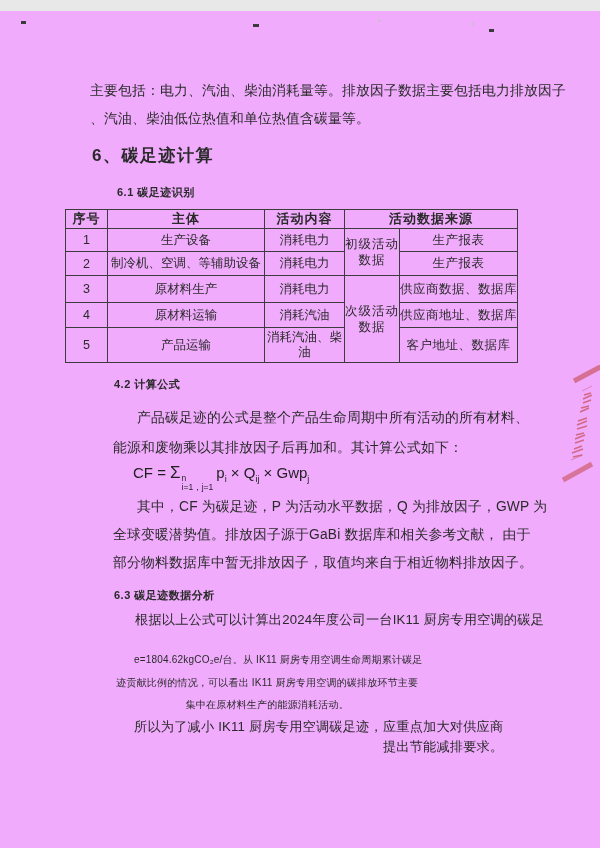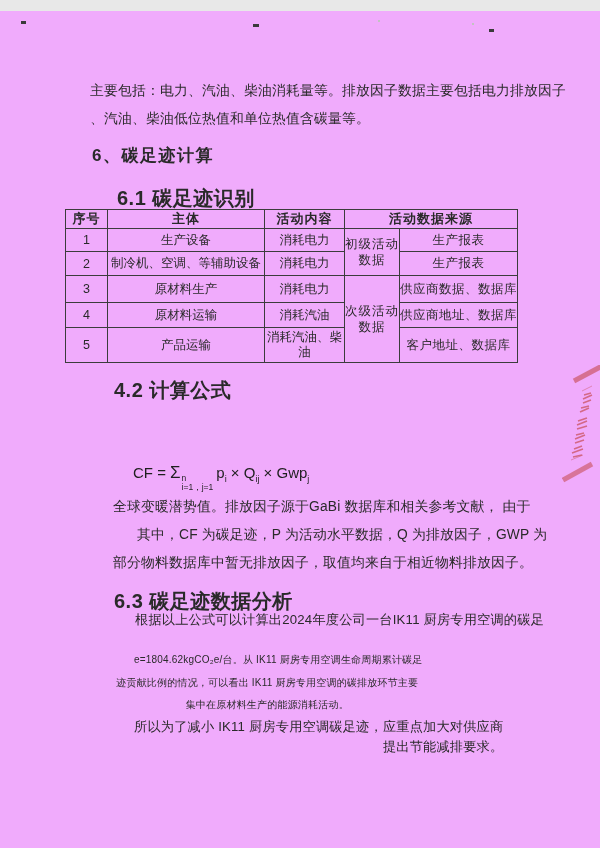--- a/index.html
+++ b/index.html
@@ -15,21 +15,21 @@
   .abs { position:absolute; }
   .tline { white-space:nowrap; }
   .indent1 { padding-left:24px; }
   .indent2 { padding-left:22px; }
 
   
   .intro { top:66px; left:90px; font-size:13.8px; line-height:28px; letter-spacing:0.2px; }
 
   
   .h-main { top:133px; left:92px; font-size:17px; font-weight:700; letter-spacing:1.5px; }
-  .h-sub  { font-size:20px; font-weight:700; letter-spacing:0.5px; }
+  .h-sub  { font-size:11px; font-weight:700; letter-spacing:0.5px; }
   .h61 { top:174px; left:117px; }
   .h62 { top:366px; left:114px; }
   .h63 { top:577px; left:114px; }
 
   
   .tbl-wrap { top:198px; left:65px; }
   table.footprint { border-collapse:collapse; table-layout:fixed; width:452px;
     font-size:12.5px; color:#2a2a2a; }
   table.footprint th, table.footprint td {
     border:1px solid #3c3c3c; text-align:center; vertical-align:middle;
@@ -133,31 +133,35 @@
         <td>产品运输</td>
         <td class="cell-act">消耗汽油、柴油</td>
         <td class="cell-src">客户地址、数据库</td>
       </tr>
     </tbody>
       </table>
   </div>
 
   <div class="abs h-sub h62">4.2 计算公式</div>
 
+  <div class="abs p62a">
+    <div class="tline indent1">产品碳足迹的公式是整个产品生命周期中所有活动的所有材料、</div>
+    <div class="tline">能源和废物乘以其排放因子后再加和。其计算公式如下：</div>
+  </div>
 
   <div class="abs formula">
     <span>CF = </span><span class="sigma">Σ</span><span class="supsub">
         <span>n</span>
         <span>i=1，j=1</span>
       </span><span>p</span><sub>i</sub><span> × Q</span><sub>ij</sub><span> × Gwp</span><sub>j</sub>
   </div>
 
   <div class="abs p62b">
+    <div class="tline indent1">其中，CF 为碳足迹，P 为活动水平数据，Q 为排放因子，GWP 为</div>
     <div class="tline">全球变暖潜势值。排放因子源于GaBi 数据库和相关参考文献， 由于</div>
-    <div class="tline indent1">其中，CF 为碳足迹，P 为活动水平数据，Q 为排放因子，GWP 为</div>
     <div class="tline">部分物料数据库中暂无排放因子，取值均来自于相近物料排放因子。</div>
   </div>
 
   <div class="abs h-sub h63">6.3 碳足迹数据分析</div>
 
   <div class="abs p63a">
     <div class="tline indent2">根据以上公式可以计算出2024年度公司一台IK11 厨房专用空调的碳足</div>
   </div>
   <div class="abs p63b">
     <div class="tline indent2">e=1804.62kgCO₂e/台。从 IK11 厨房专用空调生命周期累计碳足</div>

